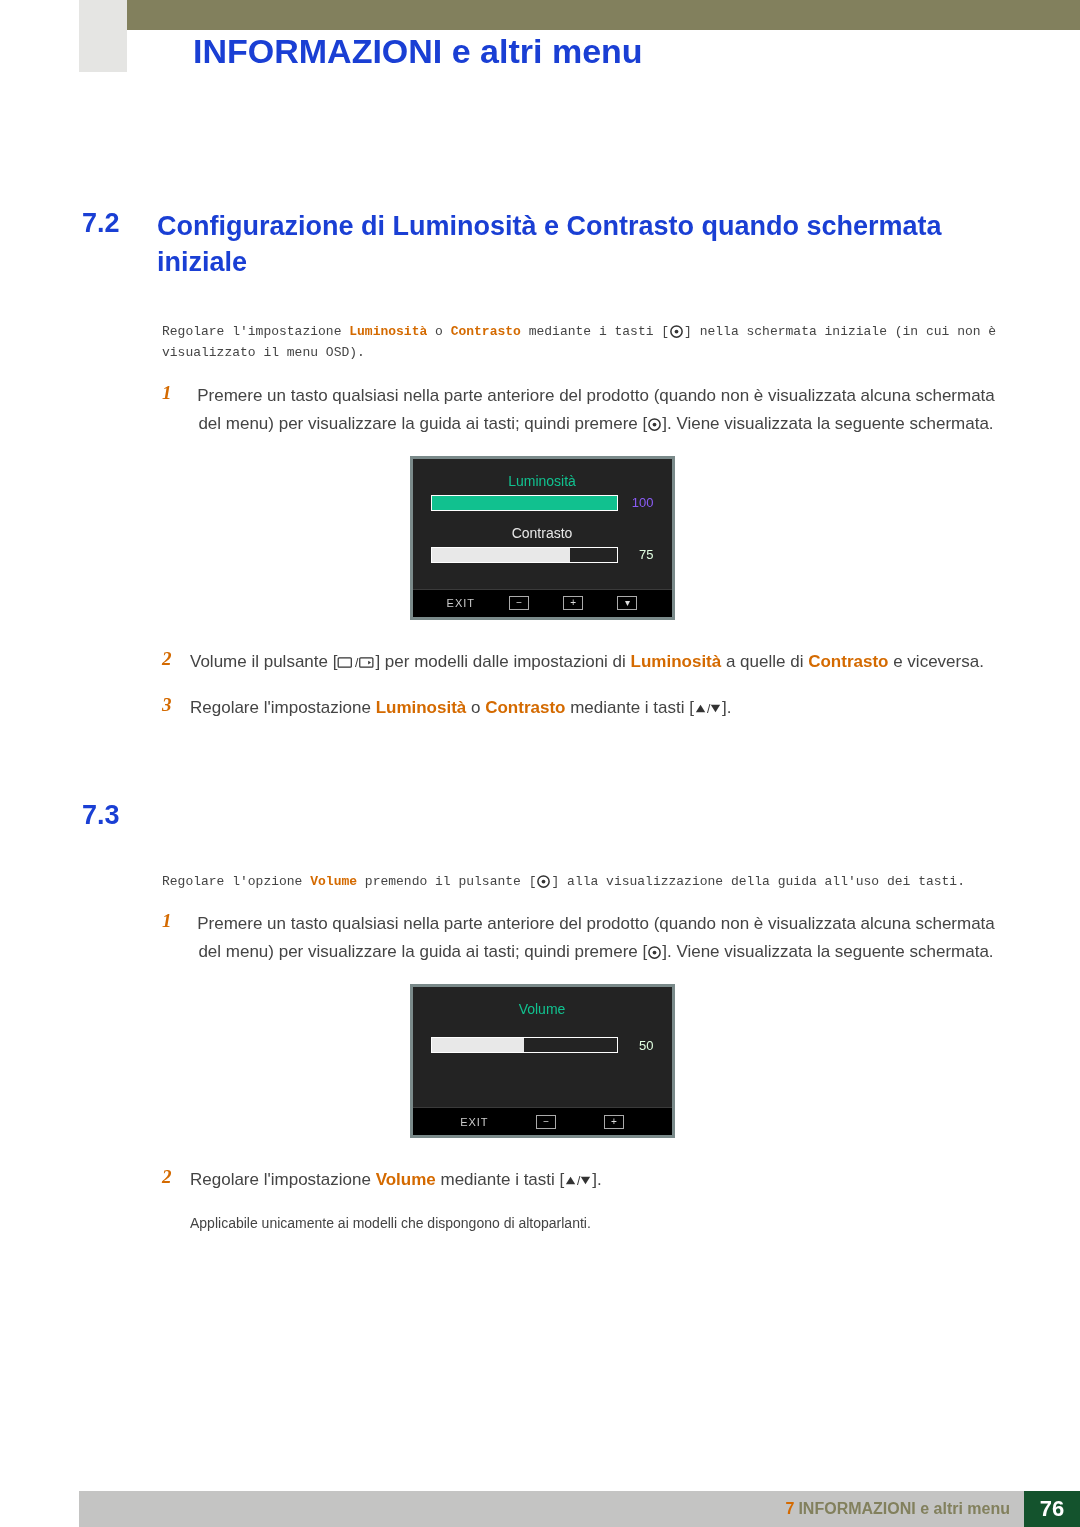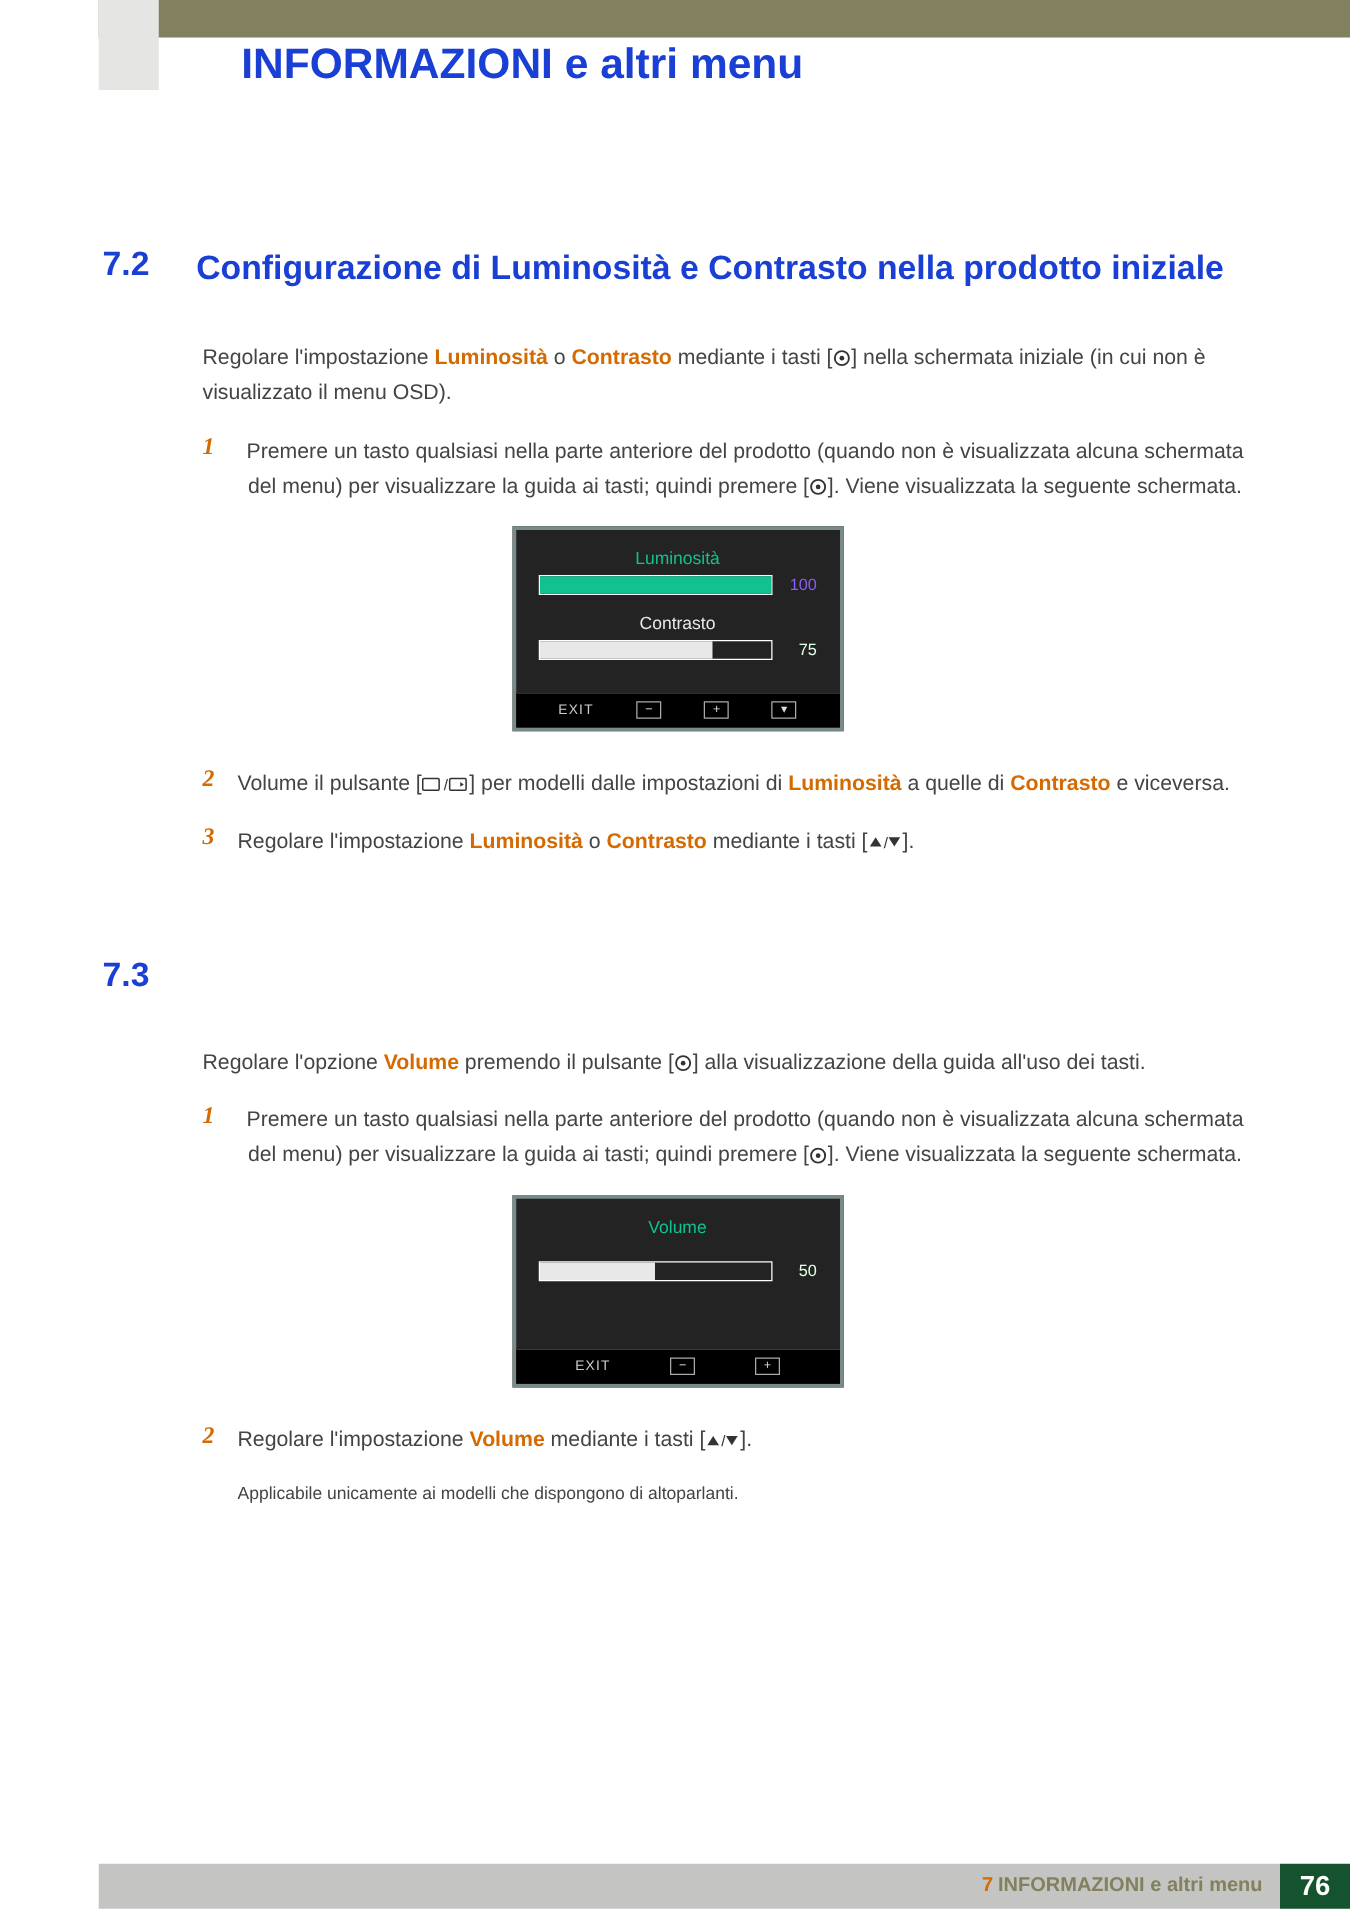--- a/index.html
+++ b/index.html
@@ -1,24 +1,24 @@
 <!DOCTYPE html>
 <html><head>
 <meta charset="utf-8">
 <style>
   * { margin:0; padding:0; box-sizing:border-box; }
   body { font-family: Arial, Helvetica, sans-serif; background:#fff; width:1080px; height:1527px; position:relative; color:#333; }
   .top-bar { position:absolute; top:0; left:79px; width:1001px; height:30px; background:#82805d; }
   .gray-strip { position:absolute; top:0; left:79px; width:48px; height:72px; background:#e5e5e3; }
   .chapter-title { position:absolute; top:32px; left:193px; font-size:34px; font-weight:bold; color:#1a3fd4; }
-  .content { position:absolute; top:196px; left:82px; width:920px; }
+  .content { position:absolute; top:208px; left:82px; width:920px; }
   .section-header { display:flex; margin-bottom:40px; }
   .section-number { font-size:27px; font-weight:bold; color:#1a3fd4; width:75px; flex-shrink:0; }
   .section-title { font-size:27px; font-weight:bold; color:#1a3fd4; line-height:1.35; }
-  .para { margin-left:80px; font-size:17px; line-height:1.65; color:#444; margin-bottom:18px; }
+  .para { margin-left:80px; font-size:13px; line-height:1.65; color:#444; margin-bottom:18px;font-family:Liberation Mono, monospace; }
   .bold-orange { color:#d46a00; font-weight:bold; }
   ol.steps { list-style:none; margin-left:80px; }
   ol.steps li { display:flex; margin-bottom:18px; }
   .step-num { font-style:italic; color:#d46a00; font-size:19px; width:28px; flex-shrink:0; font-weight:bold; font-family:Georgia, serif; }
   .step-text { font-size:17px; line-height:1.65; color:#444;text-align:center; }
   .osd-container { display:flex; justify-content:center; margin:18px 0 28px; }
   .osd { width:265px; border:3px solid #7a8a8a; background:#232323; padding-bottom:0; }
   .osd-inner { padding:14px 18px 12px; }
   .osd-label { text-align:center; font-size:14px; margin-bottom:6px; }
   .osd-label.green { color:#11c18f; }
@@ -46,21 +46,21 @@
 <body>
 
 <div class="top-bar"></div>
 <div class="gray-strip"></div>
 <div class="chapter-title">INFORMAZIONI e altri menu</div>
 
 <div class="content">
 
   <div class="section-header">
     <div class="section-number">7.2</div>
-    <div class="section-title">Configurazione di Luminosità e Contrasto nella prodotto iniziale</div>
+    <div class="section-title">Configurazione di Luminosità e Contrasto quando schermata iniziale</div>
   </div>
 
   <p class="para">
     <span>Regolare l'impostazione </span><span class="bold-orange">Luminosità</span><span> o </span><span class="bold-orange">Contrasto</span><span> mediante i tasti [</span><span class="inline-icon">
         <svg viewBox="0 0 16 16" width="15">
           <circle cx="8" cy="8" r="6" fill="none" stroke="#333" stroke-width="1.6"></circle>
           <circle cx="8" cy="8" r="2" fill="#333"></circle>
         </svg>
       </span><span>] nella schermata iniziale (in cui non è visualizzato il menu OSD).</span>
   </p>

